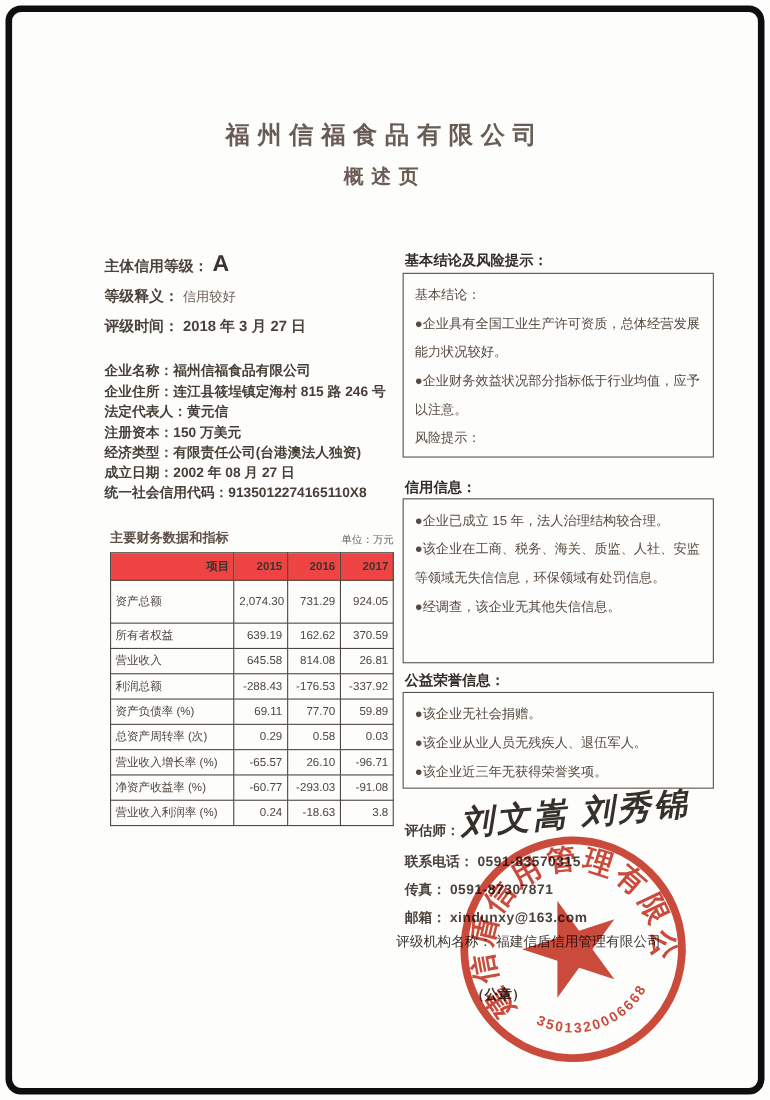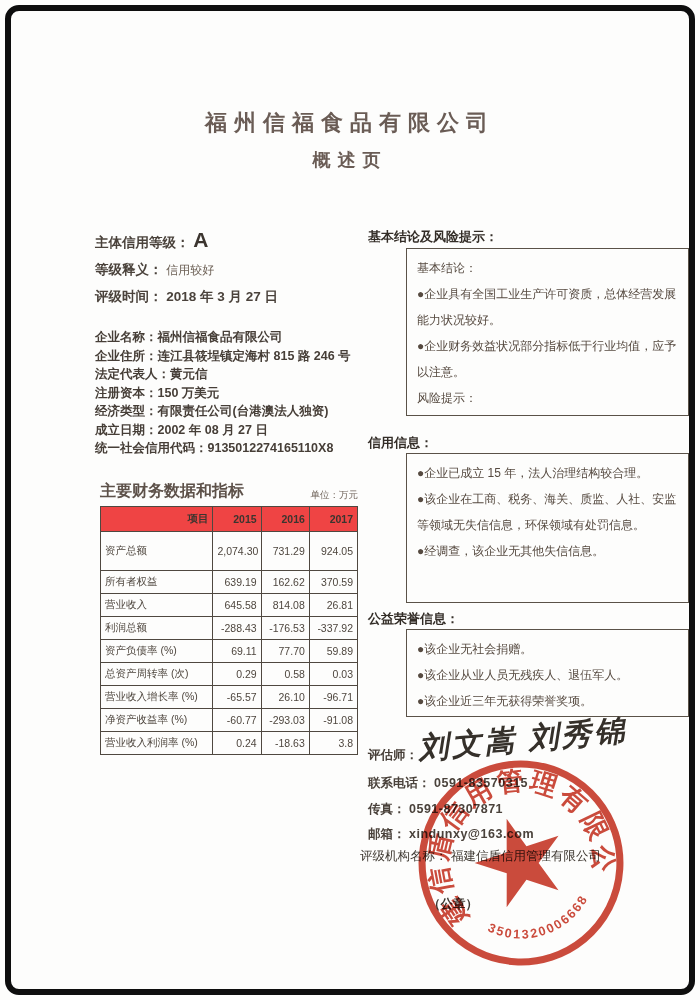--- a/index.html
+++ b/index.html
@@ -20,35 +20,35 @@
   .rating-line{margin:0 0 9px 0;}
   .rating-grade{font-size:21px;font-weight:700;color:#3c352f;letter-spacing:1px;}
   .rating-meaning{font-weight:400;font-size:12px;color:#6d6156;}
 
   .company-block{position:absolute;left:95px;top:328px;width:272px;
     font-size:12.5px;font-weight:700;line-height:18.5px;color:#463e37;}
   .company-block p{margin:0;}
 
   .table-block{position:absolute;left:100px;top:481px;width:258px;}
   .table-title-row{display:flex;justify-content:space-between;align-items:flex-end;margin-bottom:4px;}
-  .table-title{font-size:16px;font-weight:700;color:#5d5149;}
+  .table-title{font-size:12px;font-weight:700;color:#5d5149;}
   .table-unit{font-size:9.5px;color:#6e6258;text-align:right;}
   table.fin{border-collapse:collapse;width:100%;table-layout:fixed;}
   table.fin th,table.fin td{border:1px solid #4f4840;font-size:10.5px;color:#4e463e;padding:2px 4px;}
   table.fin th{background:#ef4444;font-weight:700;text-align:right;height:20px;color:#3b352f;}
   table.fin td.lbl{text-align:left;font-weight:500;border-radius:14px;}
   table.fin td.num{text-align:right;font-weight:500;}
   table.fin tr.tall td{height:34px;}
   table.fin tr td{height:18px;}
   col.c-lbl{width:112px;}col.c-y{width:48px;}
 
   
   .sec-h{position:absolute;left:368px;width:285px;font-size:13px;font-weight:700;color:#332d27;}
   .sec-box{position:absolute;left:366px;width:283px;border:1px solid #5a5248;
-    padding:6px 10px;box-sizing:border-box;font-size:12px;color:#564a40;line-height:26px;margin-left:40px;}
+    padding:6px 10px;box-sizing:border-box;font-size:12px;color:#564a40;line-height:26px;}
   .sec-box p{margin:0;}
 
   .assessor-label{position:absolute;left:368px;top:747px;font-size:12.5px;font-weight:700;color:#463e37;}
   .signature{position:absolute;left:418px;top:718px;width:240px;font-size:30px;font-style:italic;
     font-weight:600;color:#35302a;transform:rotate(-5deg);letter-spacing:3px;white-space:nowrap;}
   .contact-line{position:absolute;left:368px;font-size:12.5px;font-weight:700;color:#4a423b;}
   .contact-line .val{font-weight:700;letter-spacing:.5px;}
   .agency-line{position:absolute;left:360px;top:848px;font-size:12.5px;font-weight:400;color:#3e3831;}
   .seal-note{position:absolute;left:428px;top:896px;font-size:12.5px;font-weight:700;color:#3e3831;}
 

